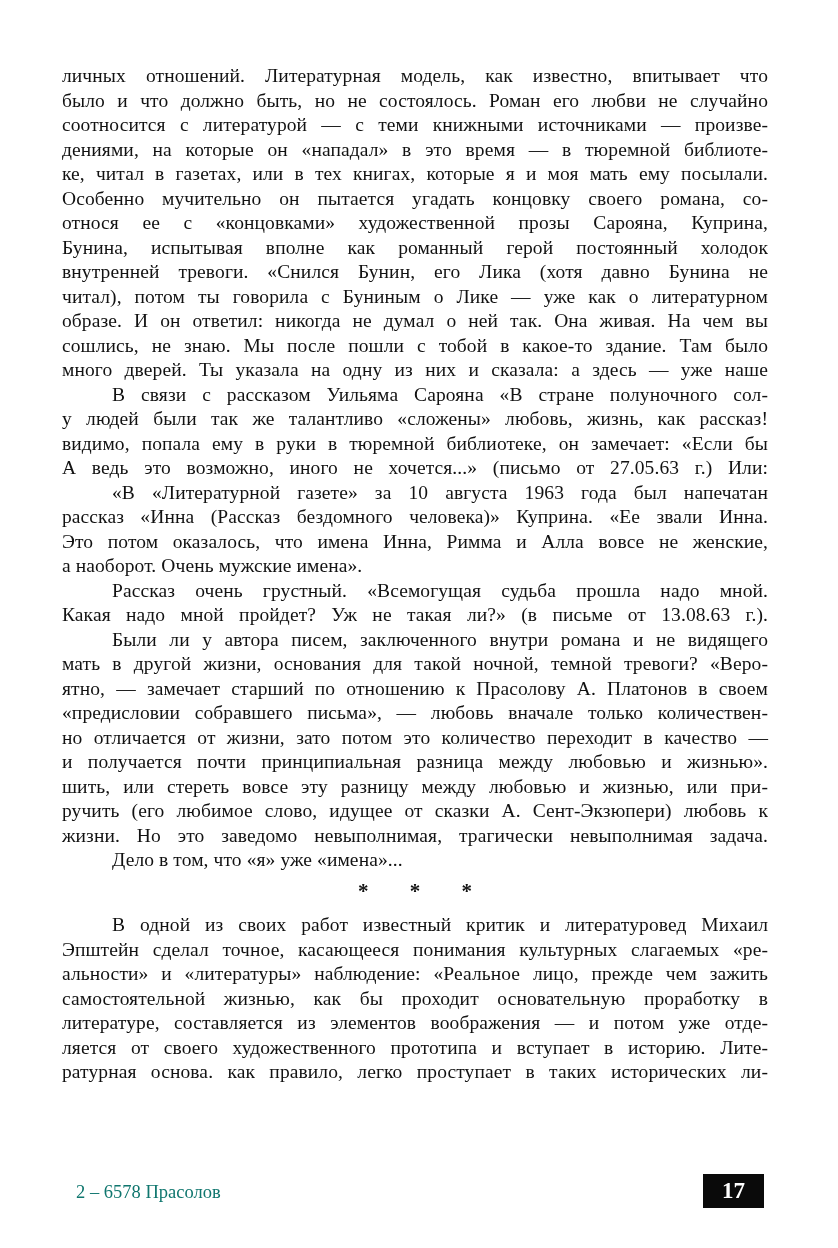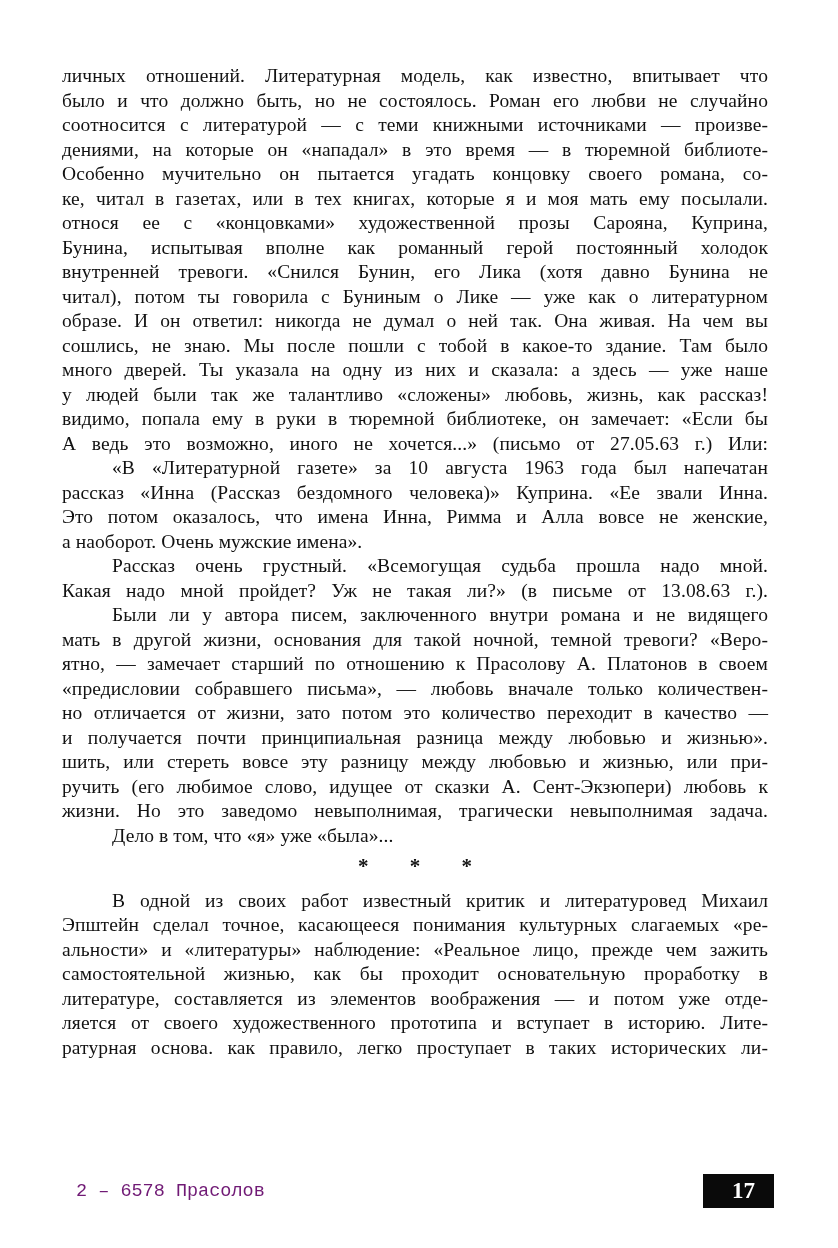--- a/index.html
+++ b/index.html
@@ -44,75 +44,74 @@
     text-indent: 18px;
     margin: 6px 0 10px 0;
     line-height: 24.5px;
   }
   .footer-signature {
     position: absolute;
     left: 76px;
     top: 1180px;
     font-size: 18.5px;
     line-height: 24px;
-    color: #701a75;
-    font-family: Liberation Mono, monospace;
+    color: #0f766e;
   }
   .page-number-badge {
     position: absolute;
     left: 703px;
     top: 1174px;
     width: 61px;
     height: 34px;
     background: #0a0a0a;
     color: #ffffff;
     font-size: 23px;
     font-weight: bold;
     text-align: center;
     line-height: 34px;
-    padding-left: 10px;
   }
 </style>
 </head>
 <body>
 
 <div class="page">
   <div class="text-column">
       <div class="line">личных отношений. Литературная модель, как известно, впитывает что</div>
       <div class="line">было и что должно быть, но не состоялось. Роман его любви не случайно</div>
       <div class="line">соотносится с литературой — с теми книжными источниками — произве-</div>
       <div class="line">дениями, на которые он «нападал» в это время — в тюремной библиоте-</div>
+      <div class="line">ке, читал в газетах, или в тех книгах, которые я и моя мать ему посылали.</div>
       <div class="line">Особенно мучительно он пытается угадать концовку своего романа, со-</div>
-      <div class="line">ке, читал в газетах, или в тех книгах, которые я и моя мать ему посылали.</div>
       <div class="line">относя ее с «концовками» художественной прозы Сарояна, Куприна,</div>
       <div class="line">Бунина, испытывая вполне как романный герой постоянный холодок</div>
       <div class="line">внутренней тревоги. «Снился Бунин, его Лика (хотя давно Бунина не</div>
       <div class="line">читал), потом ты говорила с Буниным о Лике — уже как о литературном</div>
       <div class="line">образе. И он ответил: никогда не думал о ней так. Она живая. На чем вы</div>
       <div class="line">сошлись, не знаю. Мы после пошли с тобой в какое-то здание. Там было</div>
       <div class="line">много дверей. Ты указала на одну из них и сказала: а здесь — уже наше</div>
+      <div class="line indent">В связи с рассказом Уильяма Сарояна «В стране полуночного сол-</div>
       <div class="line">у людей были так же талантливо «сложены» любовь, жизнь, как рассказ!</div>
       <div class="line">видимо, попала ему в руки в тюремной библиотеке, он замечает: «Если бы</div>
       <div class="line">А ведь это возможно, иного не хочется...» (письмо от 27.05.63 г.) Или:</div>
       <div class="line indent">«В «Литературной газете» за 10 августа 1963 года был напечатан</div>
       <div class="line">рассказ «Инна (Рассказ бездомного человека)» Куприна. «Ее звали Инна.</div>
       <div class="line">Это потом оказалось, что имена Инна, Римма и Алла вовсе не женские,</div>
       <div class="line short">а наоборот. Очень мужские имена».</div>
       <div class="line indent">Рассказ очень грустный. «Всемогущая судьба прошла надо мной.</div>
       <div class="line">Какая надо мной пройдет? Уж не такая ли?» (в письме от 13.08.63 г.).</div>
       <div class="line indent">Были ли у автора писем, заключенного внутри романа и не видящего</div>
       <div class="line">мать в другой жизни, основания для такой ночной, темной тревоги? «Веро-</div>
       <div class="line">ятно, — замечает старший по отношению к Прасолову А. Платонов в своем</div>
       <div class="line">«предисловии собравшего письма», — любовь вначале только количествен-</div>
       <div class="line">но отличается от жизни, зато потом это количество переходит в качество —</div>
       <div class="line">и получается почти принципиальная разница между любовью и жизнью».</div>
       <div class="line">шить, или стереть вовсе эту разницу между любовью и жизнью, или при-</div>
       <div class="line">ручить (его любимое слово, идущее от сказки А. Сент-Экзюпери) любовь к</div>
       <div class="line">жизни. Но это заведомо невыполнимая, трагически невыполнимая задача.</div>
-      <div class="line indent short">Дело в том, что «я» уже «была»...</div>
+      <div class="line indent short">Дело в том, что «я» уже «имена»...</div>
       <div class="separator">* * *</div>
       <div class="line indent">В одной из своих работ известный критик и литературовед Михаил</div>
       <div class="line">Эпштейн сделал точное, касающееся понимания культурных слагаемых «ре-</div>
       <div class="line">альности» и «литературы» наблюдение: «Реальное лицо, прежде чем зажить</div>
       <div class="line">самостоятельной жизнью, как бы проходит основательную проработку в</div>
       <div class="line">литературе, составляется из элементов воображения — и потом уже отде-</div>
       <div class="line">ляется от своего художественного прототипа и вступает в историю. Лите-</div>
       <div class="line">ратурная основа. как правило, легко проступает в таких исторических ли-</div>
     </div>
   <div class="footer-signature">2 – 6578 Прасолов</div>

